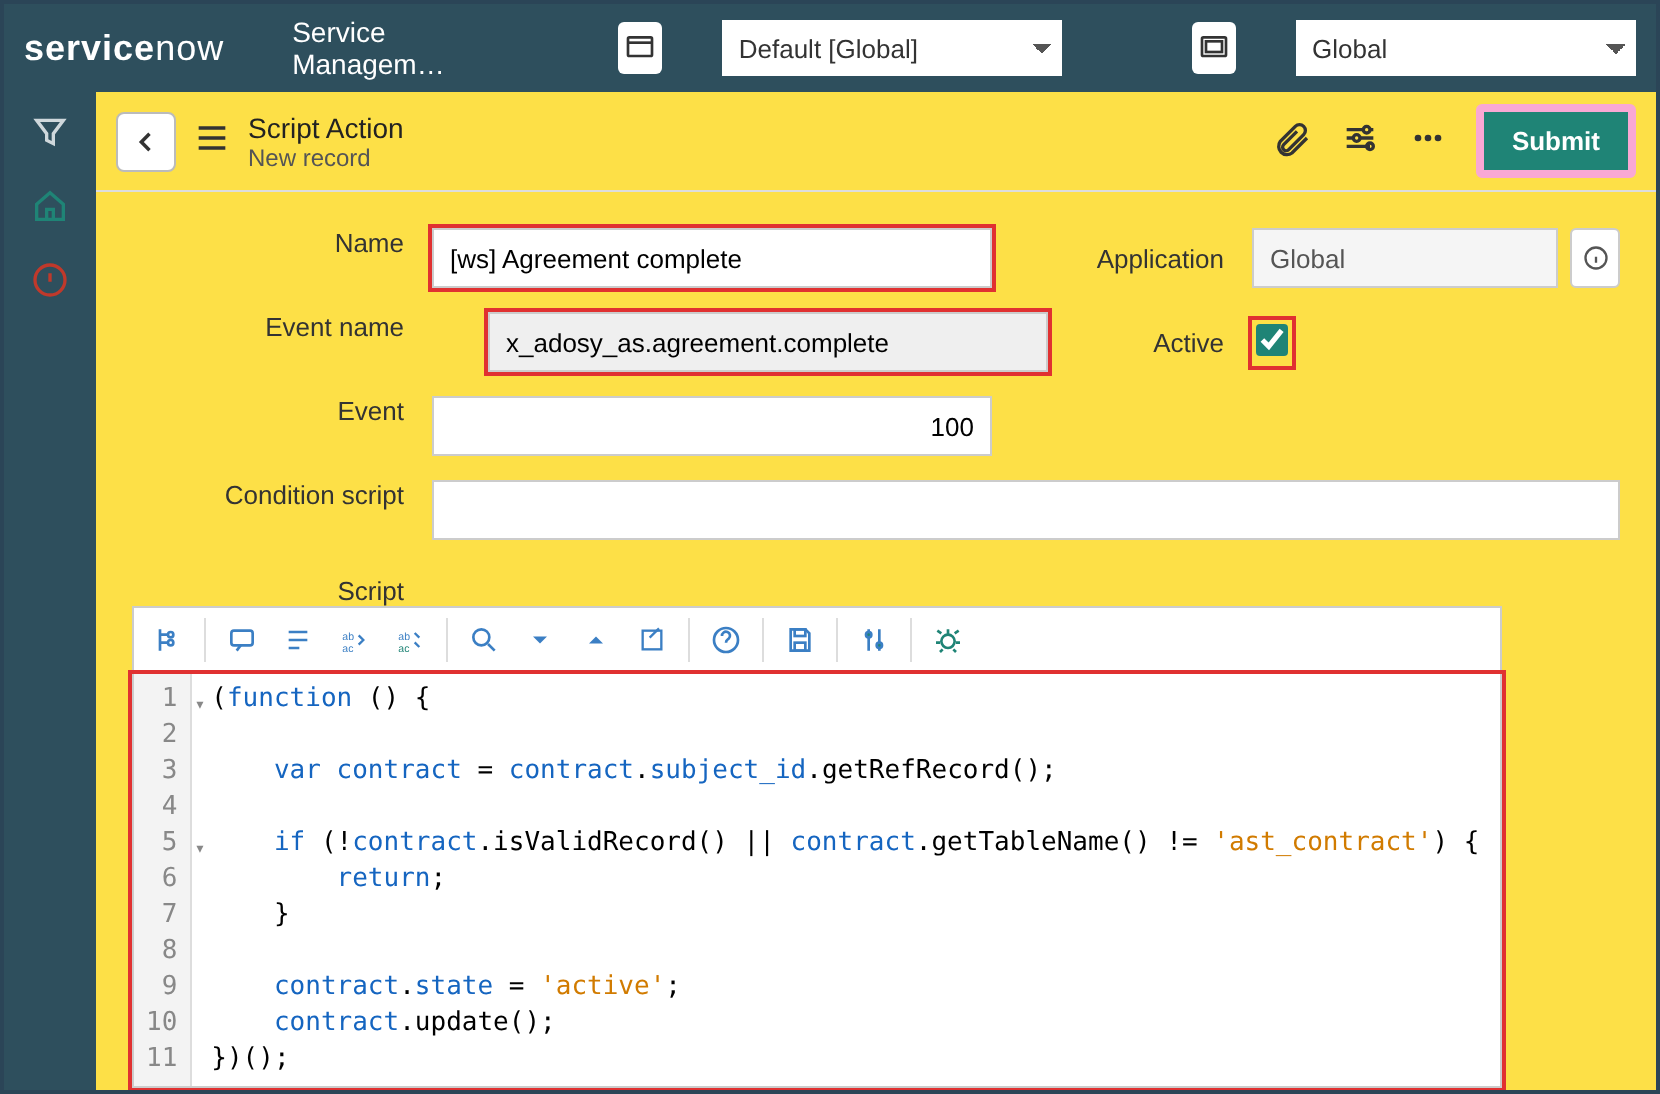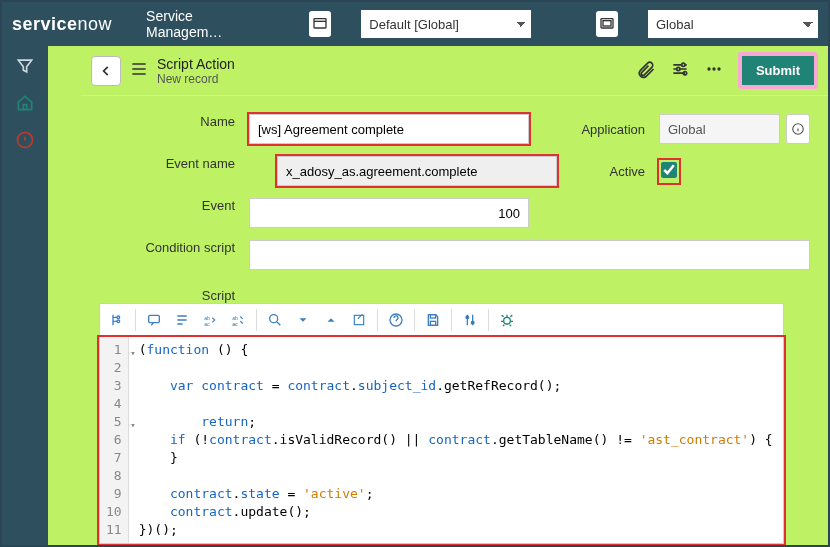--- a/index.html
+++ b/index.html
@@ -8,21 +8,21 @@
 .logo { font-size: 18px; font-weight: bold; letter-spacing: 0.5px; }
 .logo .now { font-weight: 300; }
 .app-title { margin-left: 10px; font-size: 14px; }
 .top-spacer { flex: 1; }
 .dd-icon { width: 26px; height: 26px; background: #fff; border-radius: 3px; margin: 0 6px; display: flex; align-items: center; justify-content: center; }
 .dd-icon svg { width: 16px; height: 16px; }
 .dd-select { background: #fff; color: #333; height: 28px; border: none; padding: 0 22px 0 8px; min-width: 170px; font-size: 13px; appearance: none; background-image: linear-gradient(45deg, transparent 50%, #555 50%), linear-gradient(135deg, #555 50%, transparent 50%); background-position: right 10px top 12px, right 5px top 12px; background-size: 5px 5px; background-repeat: no-repeat; }
 .layout { display: flex; height: calc(100% - 44px); }
 .sidebar { width: 46px; background: #2e4f5d; display: flex; flex-direction: column; align-items: center; padding-top: 10px; gap: 14px; }
 .sidebar .sb-icon { color: #cfd8dc; cursor: pointer; }
-.content { flex: 1; background: #bef264; overflow: auto; position: relative; padding-left: 33px; }
+.content { flex: 1; background: #fde047; overflow: auto; position: relative; }
 .formhdr { display: flex; align-items: center; padding: 6px 10px; border-bottom: 1px solid #ddd; }
 .back-btn { width: 30px; height: 30px; border: 1px solid #bbb; border-radius: 4px; background: #fff; display: flex; align-items: center; justify-content: center; cursor: pointer; margin-right: 8px; }
 .menu-icon { margin-right: 8px; cursor: pointer; }
 .hdr-title { font-size: 14px; color: #222; }
 .hdr-sub { font-size: 12px; color: #555; }
 .hdr-spacer { flex: 1; }
 .hdr-actions { display: flex; align-items: center; gap: 14px; }
 .hdr-actions .ic { cursor: pointer; color: #333; }
 .submit-btn { background: #1f8476; color: #fff; border: 4px solid #f9a8d4; padding: 7px 14px; font-size: 13px; font-weight: bold; border-radius: 3px; cursor: pointer; }
 .form-body { padding: 18px 18px 10px 18px; }
@@ -285,22 +285,22 @@
               <div class="ln">8</div>
               <div class="ln">9</div>
               <div class="ln">10</div>
               <div class="ln">11</div>
             </div>
             <div class="code">
               <div class="cl">(<span class="kw">function</span> () {</div>
               <div class="cl"></div>
               <div class="cl">    <span class="kw">var</span> <span class="var">contract</span> = <span class="var">contract</span>.<span class="var">subject_id</span>.getRefRecord();</div>
               <div class="cl"></div>
+              <div class="cl">    <span class="kw">if</span> (!<span class="var">contract</span>.isValidRecord() || <span class="var">contract</span>.getTableName() != <span class="str">'ast_contract'</span>) {</div>
               <div class="cl">        <span class="kw">return</span>;</div>
-              <div class="cl">    <span class="kw">if</span> (!<span class="var">contract</span>.isValidRecord() || <span class="var">contract</span>.getTableName() != <span class="str">'ast_contract'</span>) {</div>
               <div class="cl">    }</div>
               <div class="cl"></div>
               <div class="cl">    <span class="var">contract</span>.<span class="var">state</span> = <span class="str">'active'</span>;</div>
               <div class="cl">    <span class="var">contract</span>.update();</div>
               <div class="cl">})();</div>
             </div>
           </div>
         </div>
       </div>
     </div>

